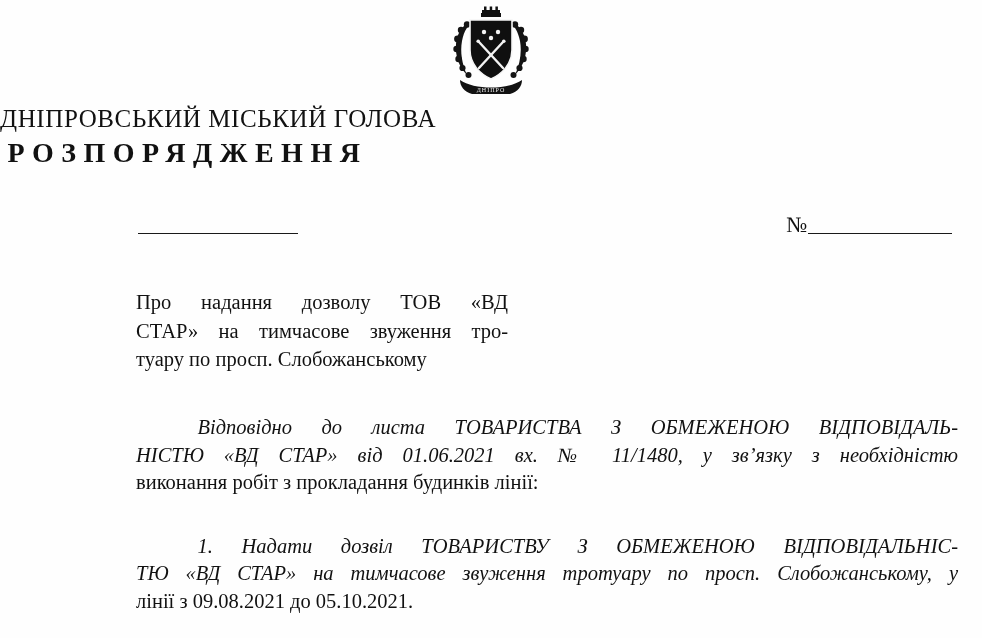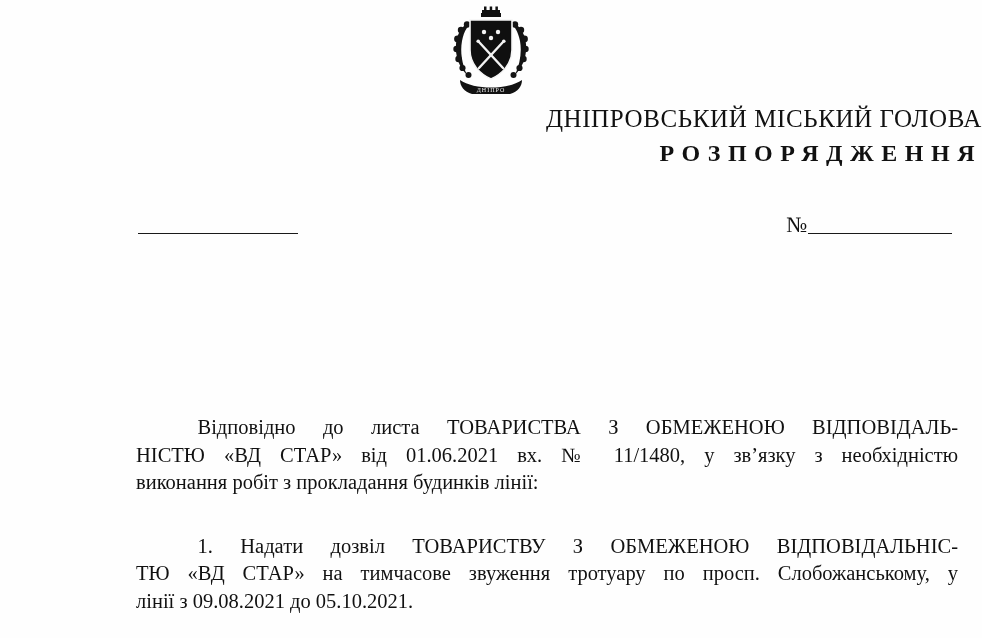--- a/index.html
+++ b/index.html
@@ -36,31 +36,31 @@
     height: 92px;
     display: block;
   }
 
   
   .title-block {
     position: absolute;
     top: 104px;
     left: 0;
     width: 982px;
-    text-align: right;
+    text-align: left;
   }
   .title-main {
     font-size: 25px;
     line-height: 30px;
     letter-spacing: 0.6px;
     font-weight: 400;
     white-space: nowrap;
   }
   .title-sub {
-    font-size: 24px;
+    font-size: 28px;
     line-height: 34px;
     font-weight: 700;
     letter-spacing: 7.5px;
     padding-left: 7.5px;
     white-space: nowrap;
     margin-top: 2px;
   }
 
   
   .meta-row {
@@ -135,20 +135,21 @@
   .para + .para {
     margin-top: 19px;
   }
   .para .ln {
     display: block;
     white-space: nowrap;
   }
   .para .ln.j {
     text-align: justify;
     text-align-last: justify;
+    font-style: italic;
   }
   .para .ln.indent {
     text-indent: 0;
   }
 </style>
 </head>
 <body>
 
 <div class="page">
 
@@ -211,20 +212,25 @@
   </div>
 
   <div class="meta-row">
     <span class="rule-date"></span>
     <span class="num-group">
       <span class="num-sign">№</span>
       <span class="rule-num"></span>
     </span>
   </div>
 
+  <div class="subject">
+    <span class="ln j">Про  надання  дозволу  ТОВ  «ВД</span>
+    <span class="ln j">СТАР» на тимчасове звуження тро-</span>
+    <span class="ln">туару по просп. Слобожанському</span>
+  </div>
 
   <div class="body-block">
 
     <p class="para">
       <span class="ln j indent" style="display: block; padding-left: 0px;">   Відповідно  до  листа  ТОВАРИСТВА  З  ОБМЕЖЕНОЮ  ВІДПОВІДАЛЬ-</span>
       <span class="ln j">НІСТЮ  «ВД СТАР»  від  01.06.2021  вх.  №  11/1480,  у  зв’язку  з  необхідністю</span>
       <span class="ln">виконання робіт з прокладання будинків лінії:</span>
     </p>
 
     <p class="para">

